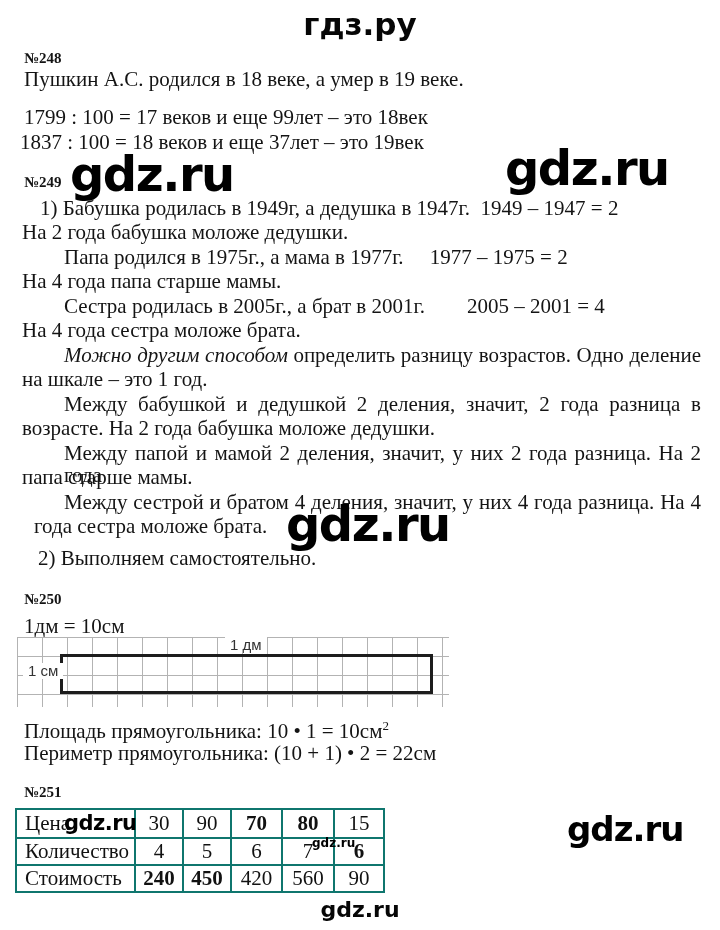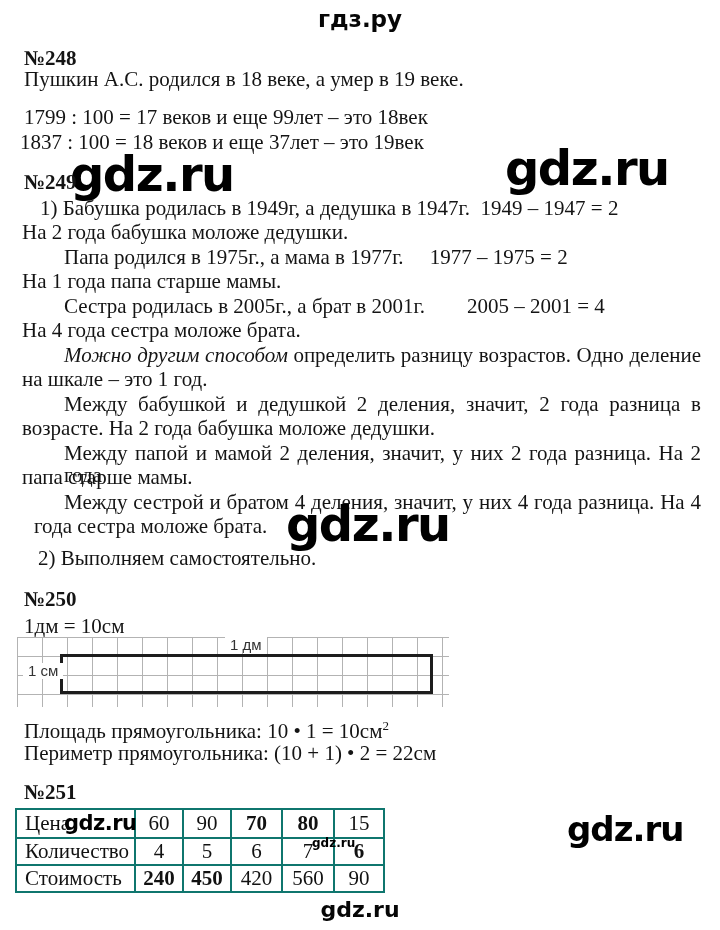--- a/index.html
+++ b/index.html
@@ -1,19 +1,19 @@
 <!DOCTYPE html>
 <html><head>
 <meta charset="utf-8">
 <style>
   html,body {margin:0; padding:0; background:#777;}
   .page {position:relative; width:720px; height:930px; margin:0 auto; background:#ffffff;
          font-family:"Liberation Serif", serif; color:#141414; overflow:hidden;}
   .t {position:absolute; font-size:21px; line-height:22px; white-space:pre;}
-  .hd {font-weight:bold; font-size:21px;}
+  .hd {font-weight:bold; font-size:15px;}
   .jline {white-space:normal; text-align:justify; text-align-last:justify;}
   .i {font-style:italic;}
   .b {font-weight:bold;}
   .logo {position:absolute; left:0; width:100%; text-align:center;
          font-family:"DejaVu Sans", sans-serif; font-weight:bold; color:#060606;}
   .wm {position:absolute; font-family:"DejaVu Sans", sans-serif; font-weight:bold;
        color:#000; letter-spacing:-1.5px; line-height:1;}
   .diagram {position:absolute; left:17px; top:637px; width:432px; height:70px;
             background-image:
               repeating-linear-gradient(to right, #b3b3b3 0 1px, transparent 1px 25px),
@@ -30,35 +30,35 @@
   .t251 tr:nth-child(2) td {height:21px;}
   .t251 td.lbl {text-align:left; padding-left:8px; width:109px;}
   .t251 td.c1 {width:46px;} .t251 td.c2 {width:46px;} .t251 td.c3 {width:49px;}
   .t251 td.c4 {width:50px;} .t251 td.c5 {width:48px;}
 </style>
 </head>
 <body>
 
 <div class="page">
 
-  <div class="logo" style="top:6px; font-size:23px;">гдз.ру</div>
+  <div class="logo" style="top:6px; font-size:31px;">гдз.ру</div>
 
   <div class="t hd" style="left:24px; top:47px;">№248</div>
   <div class="t" style="left:24px; top:68px;">Пушкин А.С. родился в 18 веке, а умер в 19 веке.</div>
   <div class="t" style="left:24px; top:106px;">1799 : 100 = 17 веков и еще 99лет – это 18век</div>
   <div class="t" style="left:20px; top:131px;">1837 : 100 = 18 веков и еще 37лет – это 19век</div>
 
   <div class="wm" style="left:70px; top:150px; font-size:48px;">gdz.ru</div>
   <div class="wm" style="left:505px; top:144px; font-size:48px;">gdz.ru</div>
 
   <div class="t hd" style="left:24px; top:171px;">№249</div>
   <div class="t" style="left:40px; top:197px;">1) Бабушка родилась в 1949г, а дедушка в 1947г.&nbsp; 1949 – 1947 = 2</div>
   <div class="t" style="left:22px; top:221px;">На 2 года бабушка моложе дедушки.</div>
   <div class="t" style="left:64px; top:246px;">Папа родился в 1975г., а мама в 1977г.&nbsp;&nbsp;&nbsp;&nbsp; 1977 – 1975 = 2</div>
-  <div class="t" style="left:22px; top:270px;">На 1 года папа старше мамы.</div>
+  <div class="t" style="left:22px; top:270px;">На 4 года папа старше мамы.</div>
   <div class="t" style="left:64px; top:295px;">Сестра родилась в 2005г., а брат в 2001г.&nbsp;&nbsp;&nbsp;&nbsp;&nbsp;&nbsp;&nbsp; 2005 – 2001 = 4</div>
   <div class="t" style="left:22px; top:319px;">На 4 года сестра моложе брата.</div>
   <div class="t jline" style="left:64px; top:344px; width:637px;"><span class="i">Можно другим способом</span><span> определить разницу возрастов. Одно деление</span></div>
   <div class="t" style="left:22px; top:368px;">на шкале – это 1 год.</div>
   <div class="t jline" style="left:64px; top:393px; width:637px;">Между бабушкой и дедушкой 2 деления, значит, 2 года разница в</div>
   <div class="t" style="left:22px; top:417px;">возрасте. На 2 года бабушка моложе дедушки.</div>
   <div class="t jline" style="left:64px; top:442px; width:637px;">Между папой и мамой 2 деления, значит, у них 2 года разница. На 2 года</div>
   <div class="t" style="left:22px; top:466px;">папа старше мамы.</div>
   <div class="t jline" style="left:64px; top:491px; width:637px;">Между сестрой и братом 4 деления, значит, у них 4 года разница. На 4</div>
   <div class="t" style="left:22px; top:515px;margin-left:12px;">года сестра моложе брата.</div>
@@ -78,21 +78,21 @@
 
   <div class="t" style="left:24px; top:715px;"><span>Площадь прямоугольника: 10 • 1 = 10см</span><sup class="s2">2</sup></div>
   <div class="t" style="left:24px; top:742px;">Периметр прямоугольника: (10 + 1) • 2 = 22см</div>
 
   <div class="t hd" style="left:24px; top:781px;">№251</div>
 
   <table class="t251">
     <tbody>
         <tr>
       <td class="lbl">Цена</td>
-      <td class="c1">60</td>
+      <td class="c1">30</td>
       <td class="c2">90</td>
       <td class="c3 b">70</td>
       <td class="c4 b">80</td>
       <td class="c5">15</td>
     </tr>
     <tr>
       <td class="lbl">Количество</td>
       <td class="c1">4</td>
       <td class="c2">5</td>
       <td class="c3">6</td>

